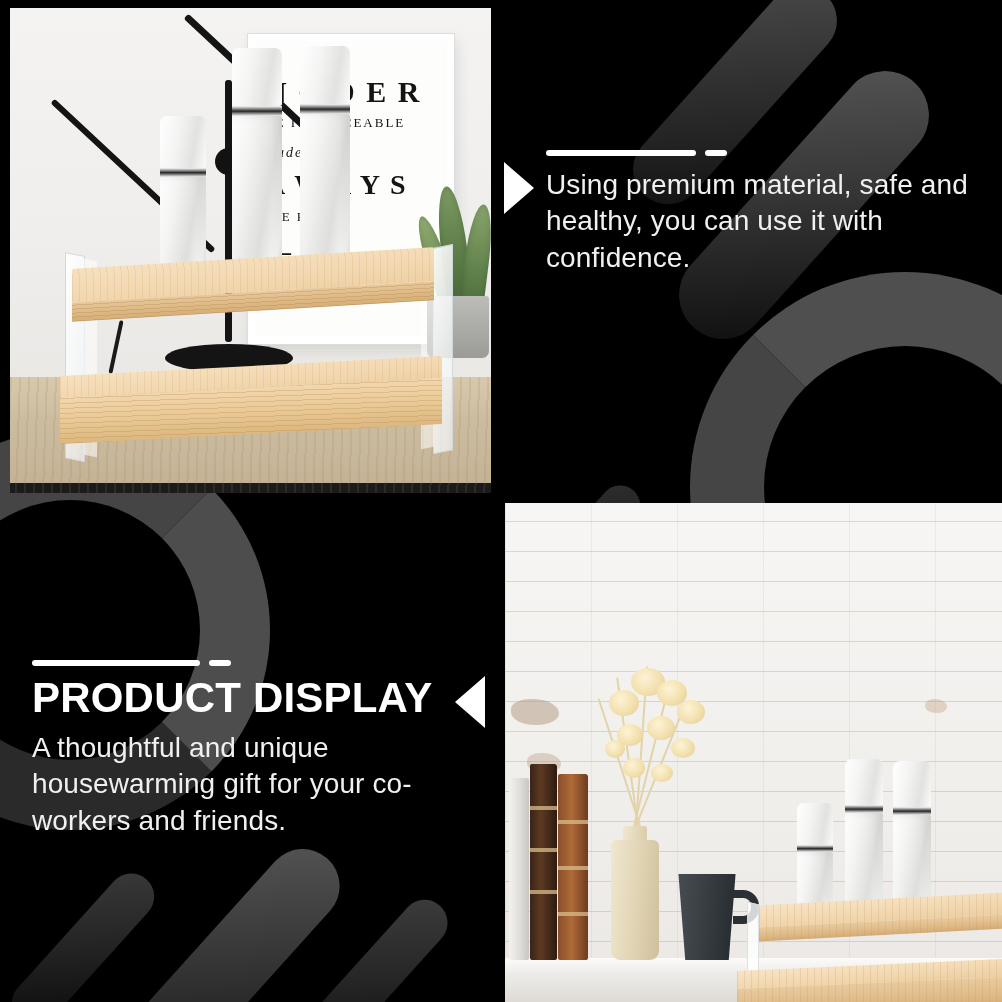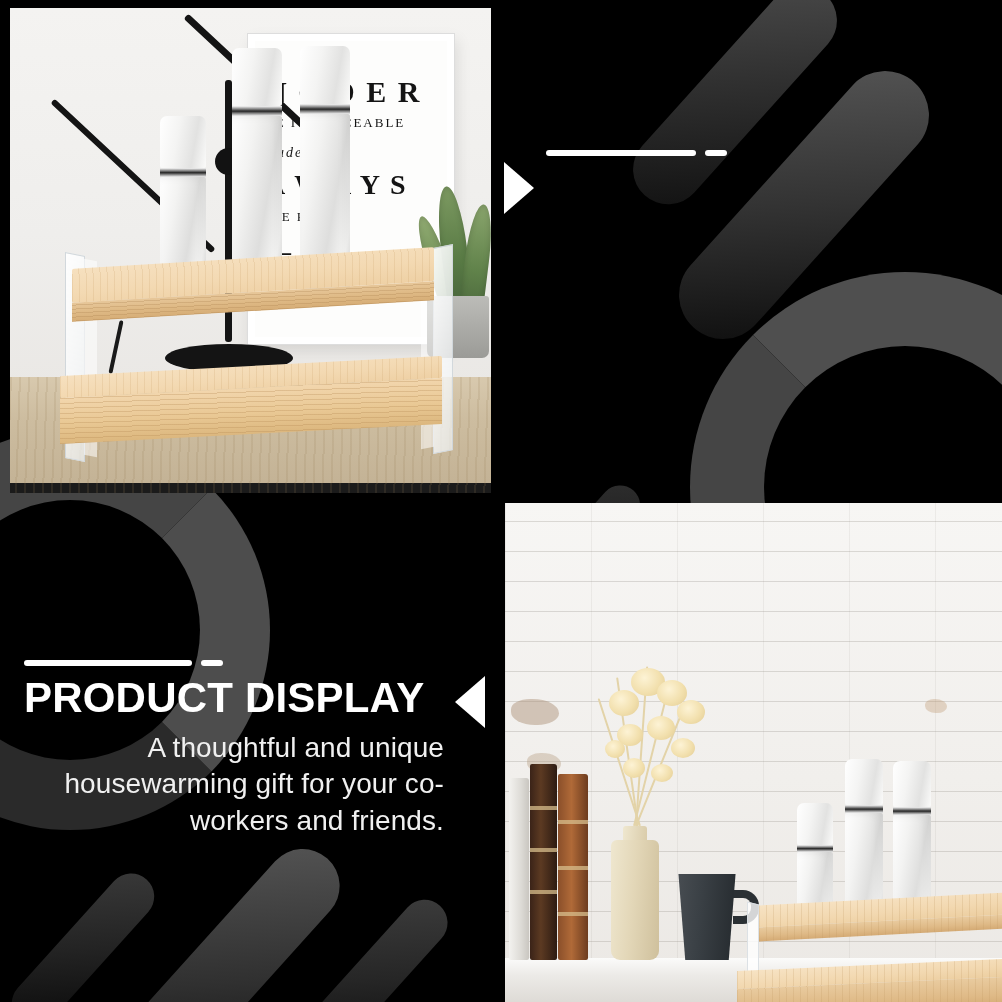--- a/index.html
+++ b/index.html
@@ -272,37 +272,37 @@
   #br-shelf-lower .top  { height:18px; transform:skewY(-2.6deg); }
   #br-shelf-lower .front{ height:30px; transform:skewY(-2.6deg); }
   .br-acr{
     position:absolute; background:rgba(255,255,255,.80);
     border:1px solid rgba(216,222,226,.9);
   }
 
   
   .textblock{ position:absolute; }
   #text-details { left:546px; top:150px;  width:430px; }
-  #text-display { left:24px;  top:660px;  width:420px; }
+  #text-display { left:32px;  top:660px;  width:420px; }
 
   .rule-row{ display:flex; align-items:center; gap:9px; margin-bottom:11px; }
   .rule-long { width:150px; height:6px; background:#fff; border-radius:3px; }
   .rule-short{ width:22px;  height:6px; background:#fff; border-radius:3px; }
   #text-display .rule-long { width:168px; }
 
   .heading{
     color:#fff; font-size:43px; font-weight:700; letter-spacing:.2px;
     line-height:1.02; white-space:nowrap;
   }
   #text-display .heading{ font-size:42px; }
   .subtext{
     color:#f0f0f0; font-size:28px; font-weight:300; line-height:1.30;
     margin-top:10px; letter-spacing:.1px;
   }
-  #text-display .subtext{ font-size:28px;text-align:right; }
+  #text-display .subtext{ font-size:28px; }
 
   
   .tri{ position:absolute; width:0; height:0; }
   #tri-details{
     left:504px; top:162px;
     border-top:26px solid transparent;
     border-bottom:26px solid transparent;
     border-left:30px solid #ffffff;
   }
   #tri-display{
@@ -467,20 +467,21 @@
   </div>
 
   <div class="tri" id="tri-details"></div>
   <div class="tri" id="tri-display"></div>
 
   <div class="textblock" id="text-details">
     <div class="rule-row">
       <span class="rule-long"></span>
       <span class="rule-short"></span>
     </div>
+    <div class="subtext">Using premium material, safe and healthy, you can use it with confidence.</div>
   </div>
 
   <div class="textblock" id="text-display">
     <div class="rule-row">
       <span class="rule-long"></span>
       <span class="rule-short"></span>
     </div>
     <div class="heading">PRODUCT DISPLAY</div>
     <div class="subtext">A thoughtful and unique housewarming gift for your co-workers and friends.</div>
   </div>

